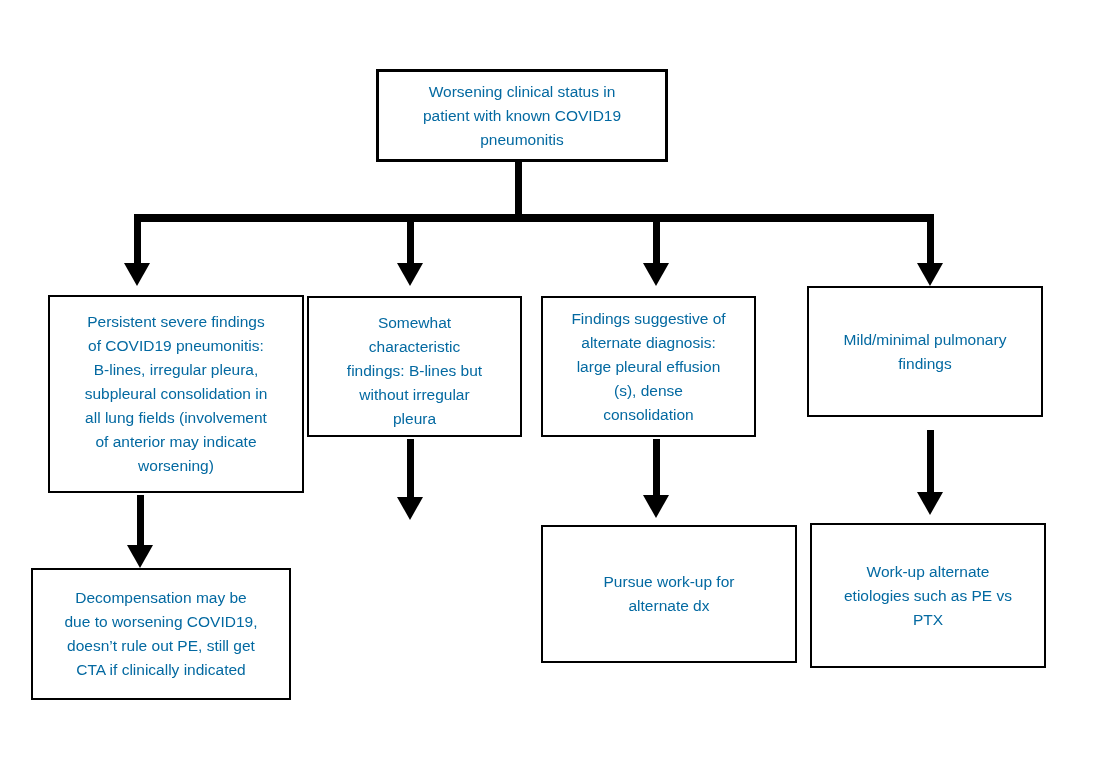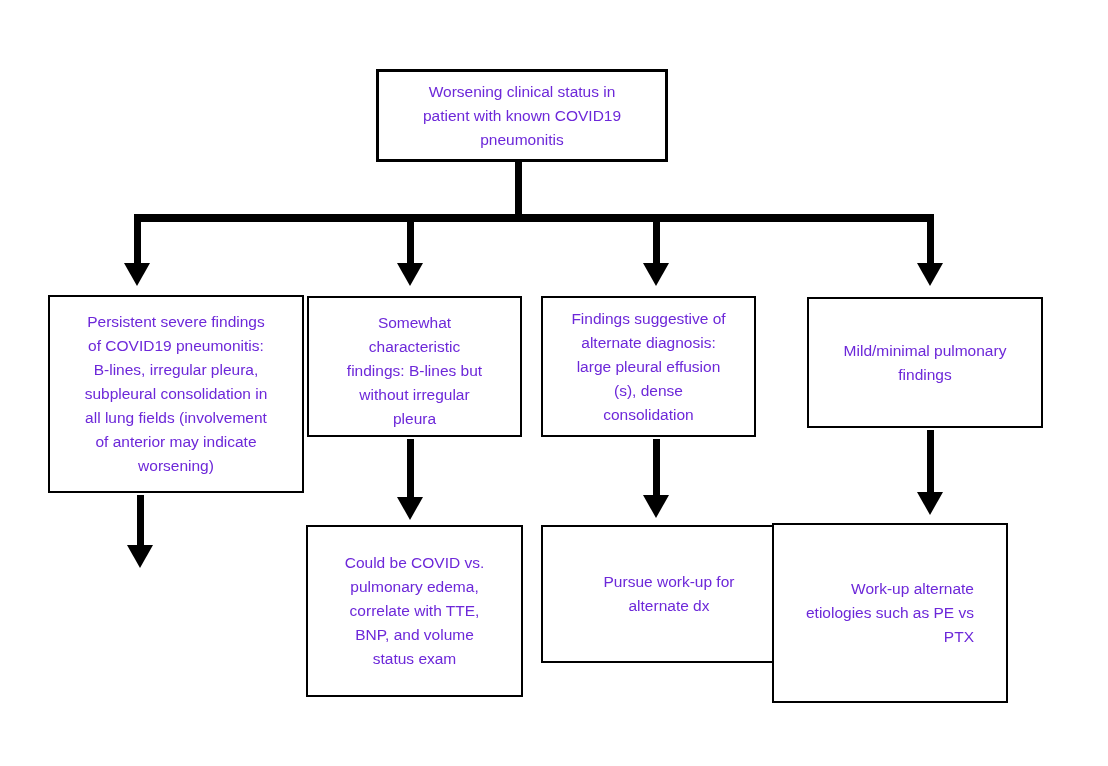--- a/index.html
+++ b/index.html
@@ -6,21 +6,21 @@
     margin: 0;
     padding: 0;
     background: #ffffff;
   }
   #canvas {
     position: relative;
     width: 1108px;
     height: 766px;
     background: #ffffff;
     font-family: "Liberation Sans", "DejaVu Sans", sans-serif;
-    color: #6d28d9;
+    color: #0369a1;
     overflow: hidden;
   }
   .node {
     position: absolute;
     box-sizing: border-box;
     border: 2px solid #000000;
     background: #ffffff;
     display: flex;
     align-items: center;
     justify-content: center;
@@ -109,21 +109,21 @@
 without irregular
 pleura</span>
   </div>
   <div class="node" style="left:541px; top:296px; width:215px; height:141px;">
     <span class="node-text">Findings suggestive of
 alternate diagnosis:
 large pleural effusion
 (s), dense
 consolidation</span>
   </div>
-  <div class="node" style="left:807px; top:297px; width:236px; height:131px;text-align:center;">
+  <div class="node" style="left:807px; top:286px; width:236px; height:131px;text-align:center;">
     <span class="node-text">Mild/minimal pulmonary
 findings</span>
   </div>
 
   <div class="varrow" style="left:127px; top:495px; height:73px;">
     <div class="shaft"></div>
     <div class="head"></div>
   </div>
   <div class="varrow" style="left:397px; top:439px; height:81px;">
     <div class="shaft"></div>
@@ -131,30 +131,29 @@
   </div>
   <div class="varrow" style="left:643px; top:439px; height:79px;">
     <div class="shaft"></div>
     <div class="head"></div>
   </div>
   <div class="varrow" style="left:917px; top:430px; height:85px;">
     <div class="shaft"></div>
     <div class="head"></div>
   </div>
 
-  <div class="node" style="left:306px; top:525px; width:217px; height:172px;">
-    <span class="node-text">Could be COVID vs.
-pulmonary edema,
-correlate with TTE,
-BNP, and volume
-status exam</span>
+  <div class="node" style="left:31px; top:568px; width:260px; height:132px;">
+    <span class="node-text">Decompensation may be
+due to worsening COVID19,
+doesn’t rule out PE, still get
+CTA if clinically indicated</span>
   </div>
   <div class="node" style="left:541px; top:525px; width:256px; height:138px;">
     <span class="node-text">Pursue work-up for
 alternate dx</span>
   </div>
-  <div class="node" style="left:772px; top:523px; width:236px; height:180px;text-align:right;">
+  <div class="node" style="left:810px; top:523px; width:236px; height:145px;">
     <span class="node-text">Work-up alternate
 etiologies such as PE vs
 PTX</span>
   </div>
 
 </div>
 
 </body></html>

